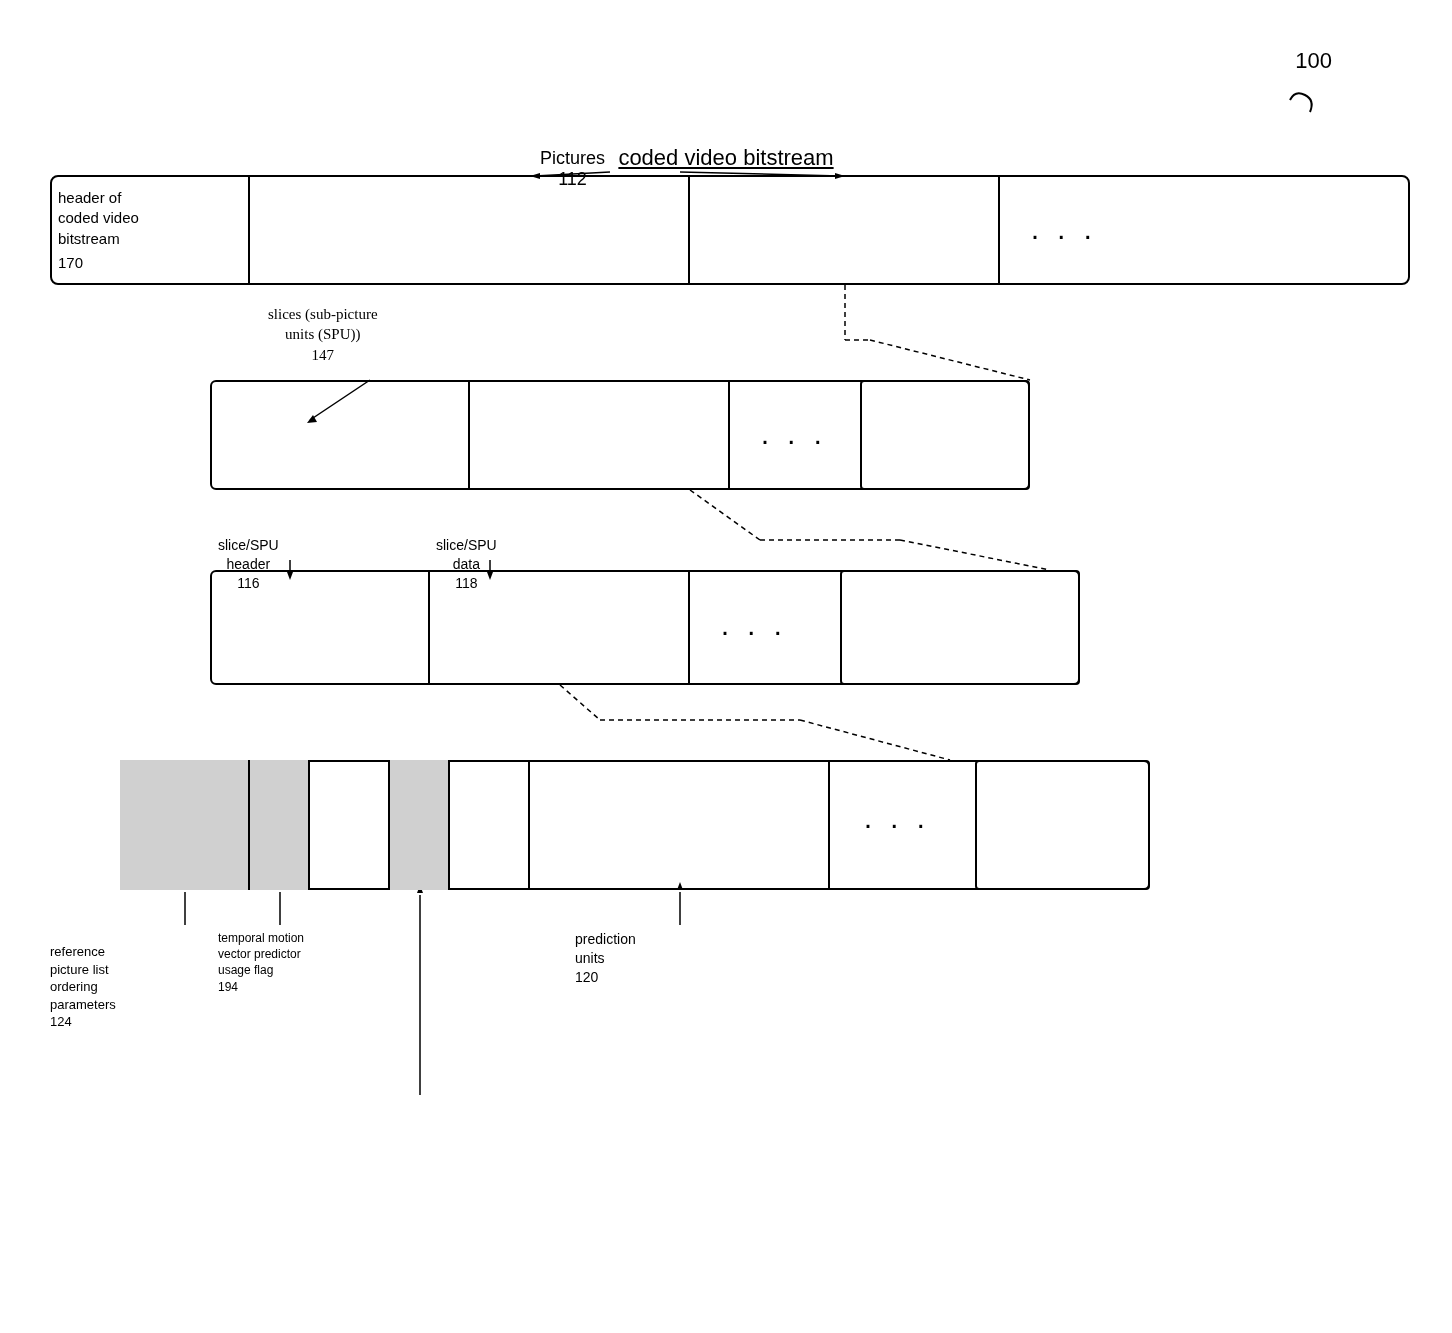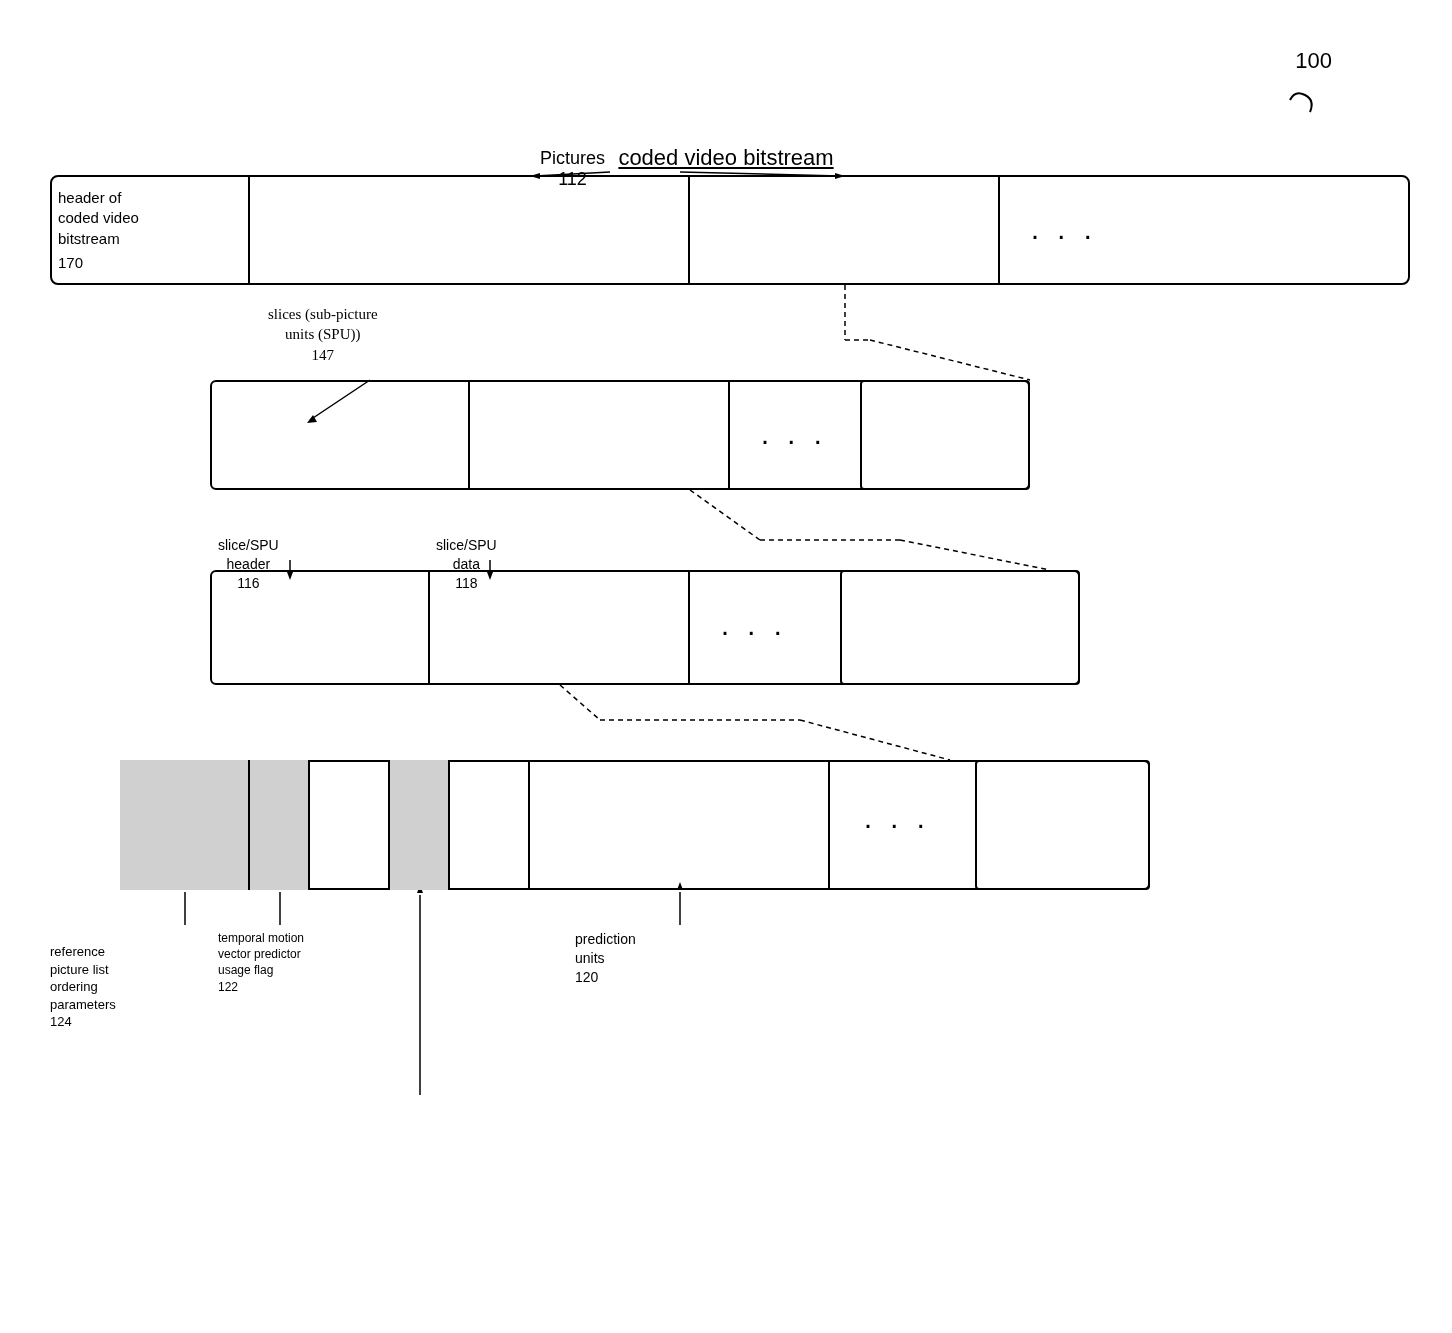--- a/index.html
+++ b/index.html
@@ -393,21 +393,21 @@
   <div class="dots-3">· · ·</div>
   <div class="last-cell-detail" style="border:2px solid #000; border-radius:4px;"></div>
 
   <div style="position:absolute; top:930px; left:50px; font-size:13px; line-height:1.35;margin-top:13px;">
     <div>reference<br>picture list<br>ordering<br>parameters</div>
     <div>124</div>
   </div>
 
   <div style="position:absolute; top:930px; left:218px; font-size:12px; line-height:1.35;">
     <div>temporal motion<br>vector predictor<br>usage flag</div>
-    <div>122</div>
+    <div>194</div>
   </div>
 
 
   <div style="position:absolute; top:930px; left:575px; font-size:14px; line-height:1.35;">
     <div>prediction<br>units</div>
     <div>120</div>
   </div>
 
 </div>
 

